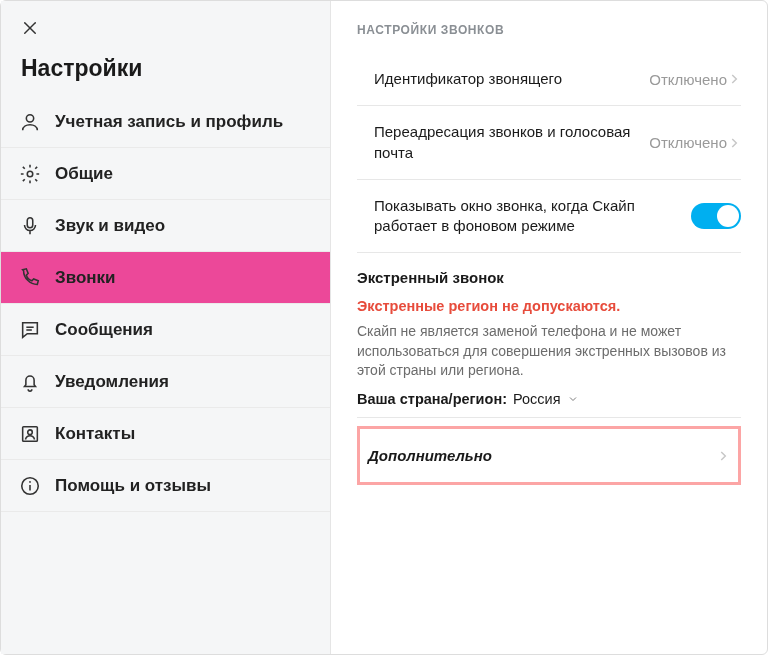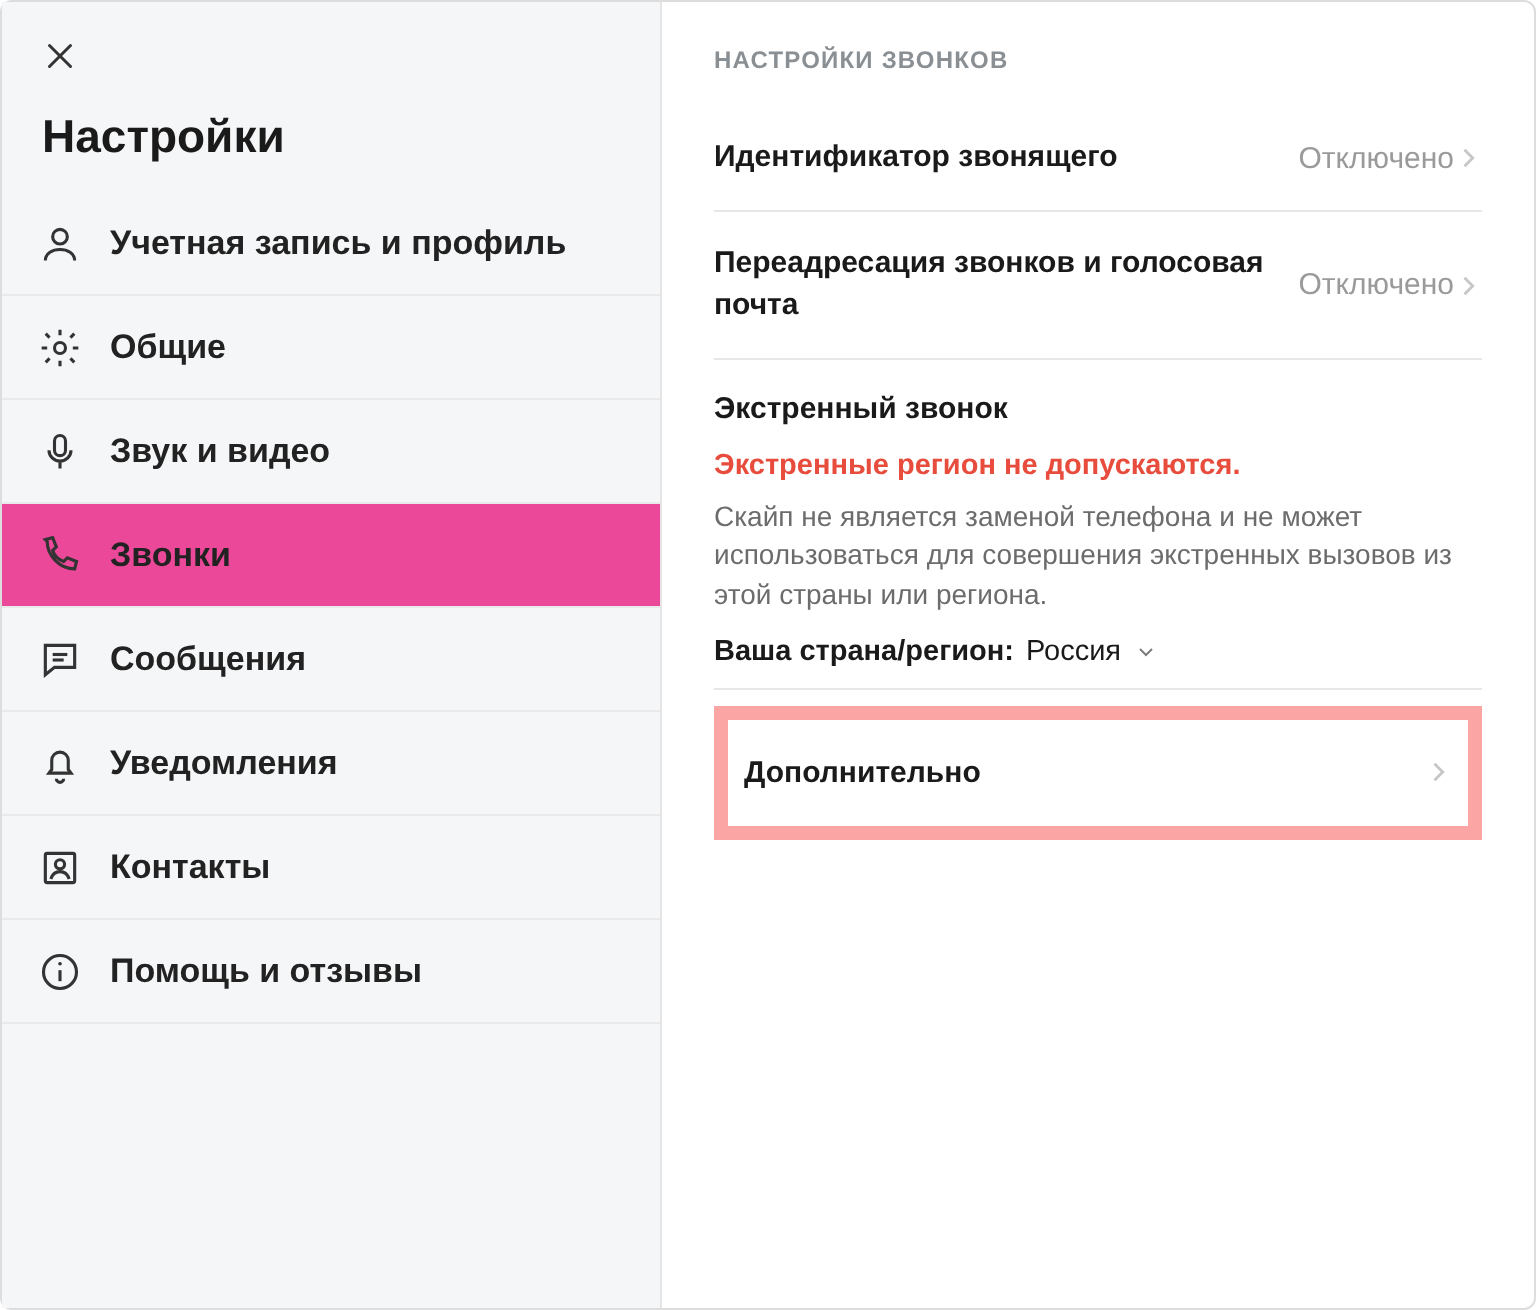--- a/index.html
+++ b/index.html
@@ -82,24 +82,25 @@
     .setting-row {
       display: flex;
       align-items: center;
       justify-content: space-between;
       padding: 16px 0;
       border-bottom: 1px solid #e7e7e7;
       gap: 16px;
     }
     .setting-label {
       font-size: 15px;
-      font-weight: 700;
+      font-weight: 400;
       color: #1a1a1a;
       line-height: 1.35;
       flex: 1;
+      margin-left: 17px;
     }
     .setting-value {
       font-size: 15px;
       color: #9a9a9a;
       display: flex;
       align-items: center;
       gap: 0;
     }
     .chevron {
       width: 14px;
@@ -138,22 +139,23 @@
     .country-row {
       font-size: 14.5px; font-weight: 700; color: #1a1a1a;
       display: flex; align-items: center; gap: 6px; padding-bottom: 10px;
       border-bottom: 1px solid #e7e7e7;
     }
     .country-value { font-weight: 400; }
     .chev-down { width: 12px; height: 12px; color: #7d7d7d; }
     .advanced-row {
       display: flex; align-items: center; justify-content: space-between;
       padding: 18px 8px;
-      border: 7px solid #fca5a5;
+      border: 3px solid #fca5a5;
       margin-top: 8px;
+      font-style: italic;
     }
     .advanced-label { font-size: 15px; font-weight: 700; color: #1a1a1a; }
   </style>
 </head>
 <body>
 
 <div class="window">
   <aside class="sidebar">
     <div class="sidebar-header">
       <svg class="close-icon" viewBox="0 0 24 24" fill="none" stroke="#333" stroke-width="2" stroke-linecap="round">
@@ -240,20 +242,26 @@
     <div class="setting-row">
       <div class="setting-label">Переадресация звонков и голосовая почта</div>
       <div class="setting-value">
         <span>Отключено</span>
         <svg class="chevron" viewBox="0 0 24 24" fill="none" stroke="currentColor" stroke-width="2.5">
             <polyline points="9 5 16 12 9 19"></polyline>
           </svg>
       </div>
     </div>
 
+    <div class="setting-row">
+      <div class="setting-label">Показывать окно звонка, когда Скайп работает в фоновом режиме</div>
+      <div class="toggle on">
+        <div class="toggle-knob"></div>
+      </div>
+    </div>
 
 
     <div class="emergency-block">
       <div class="emergency-title">Экстренный звонок</div>
       <div class="emergency-warn">Экстренные регион не допускаются.</div>
       <div class="emergency-note">Скайп не является заменой телефона и не может использоваться для совершения экстренных вызовов из этой страны или региона.</div>
       <div class="country-row">
         <span>Ваша страна/регион:</span>
         <span class="country-value">Россия</span>
         <svg class="chev-down" viewBox="0 0 24 24" fill="none" stroke="currentColor" stroke-width="2">

